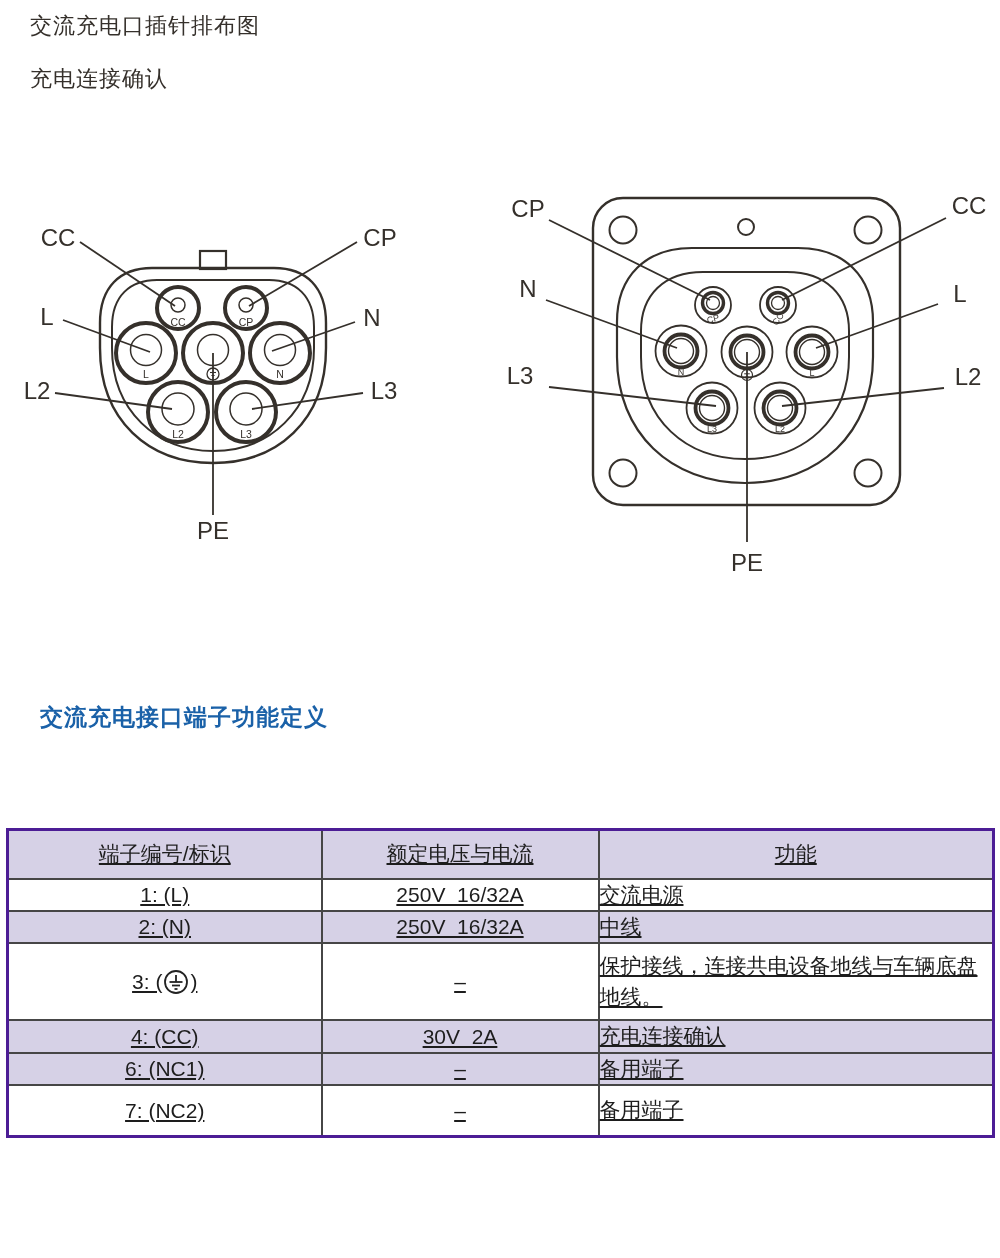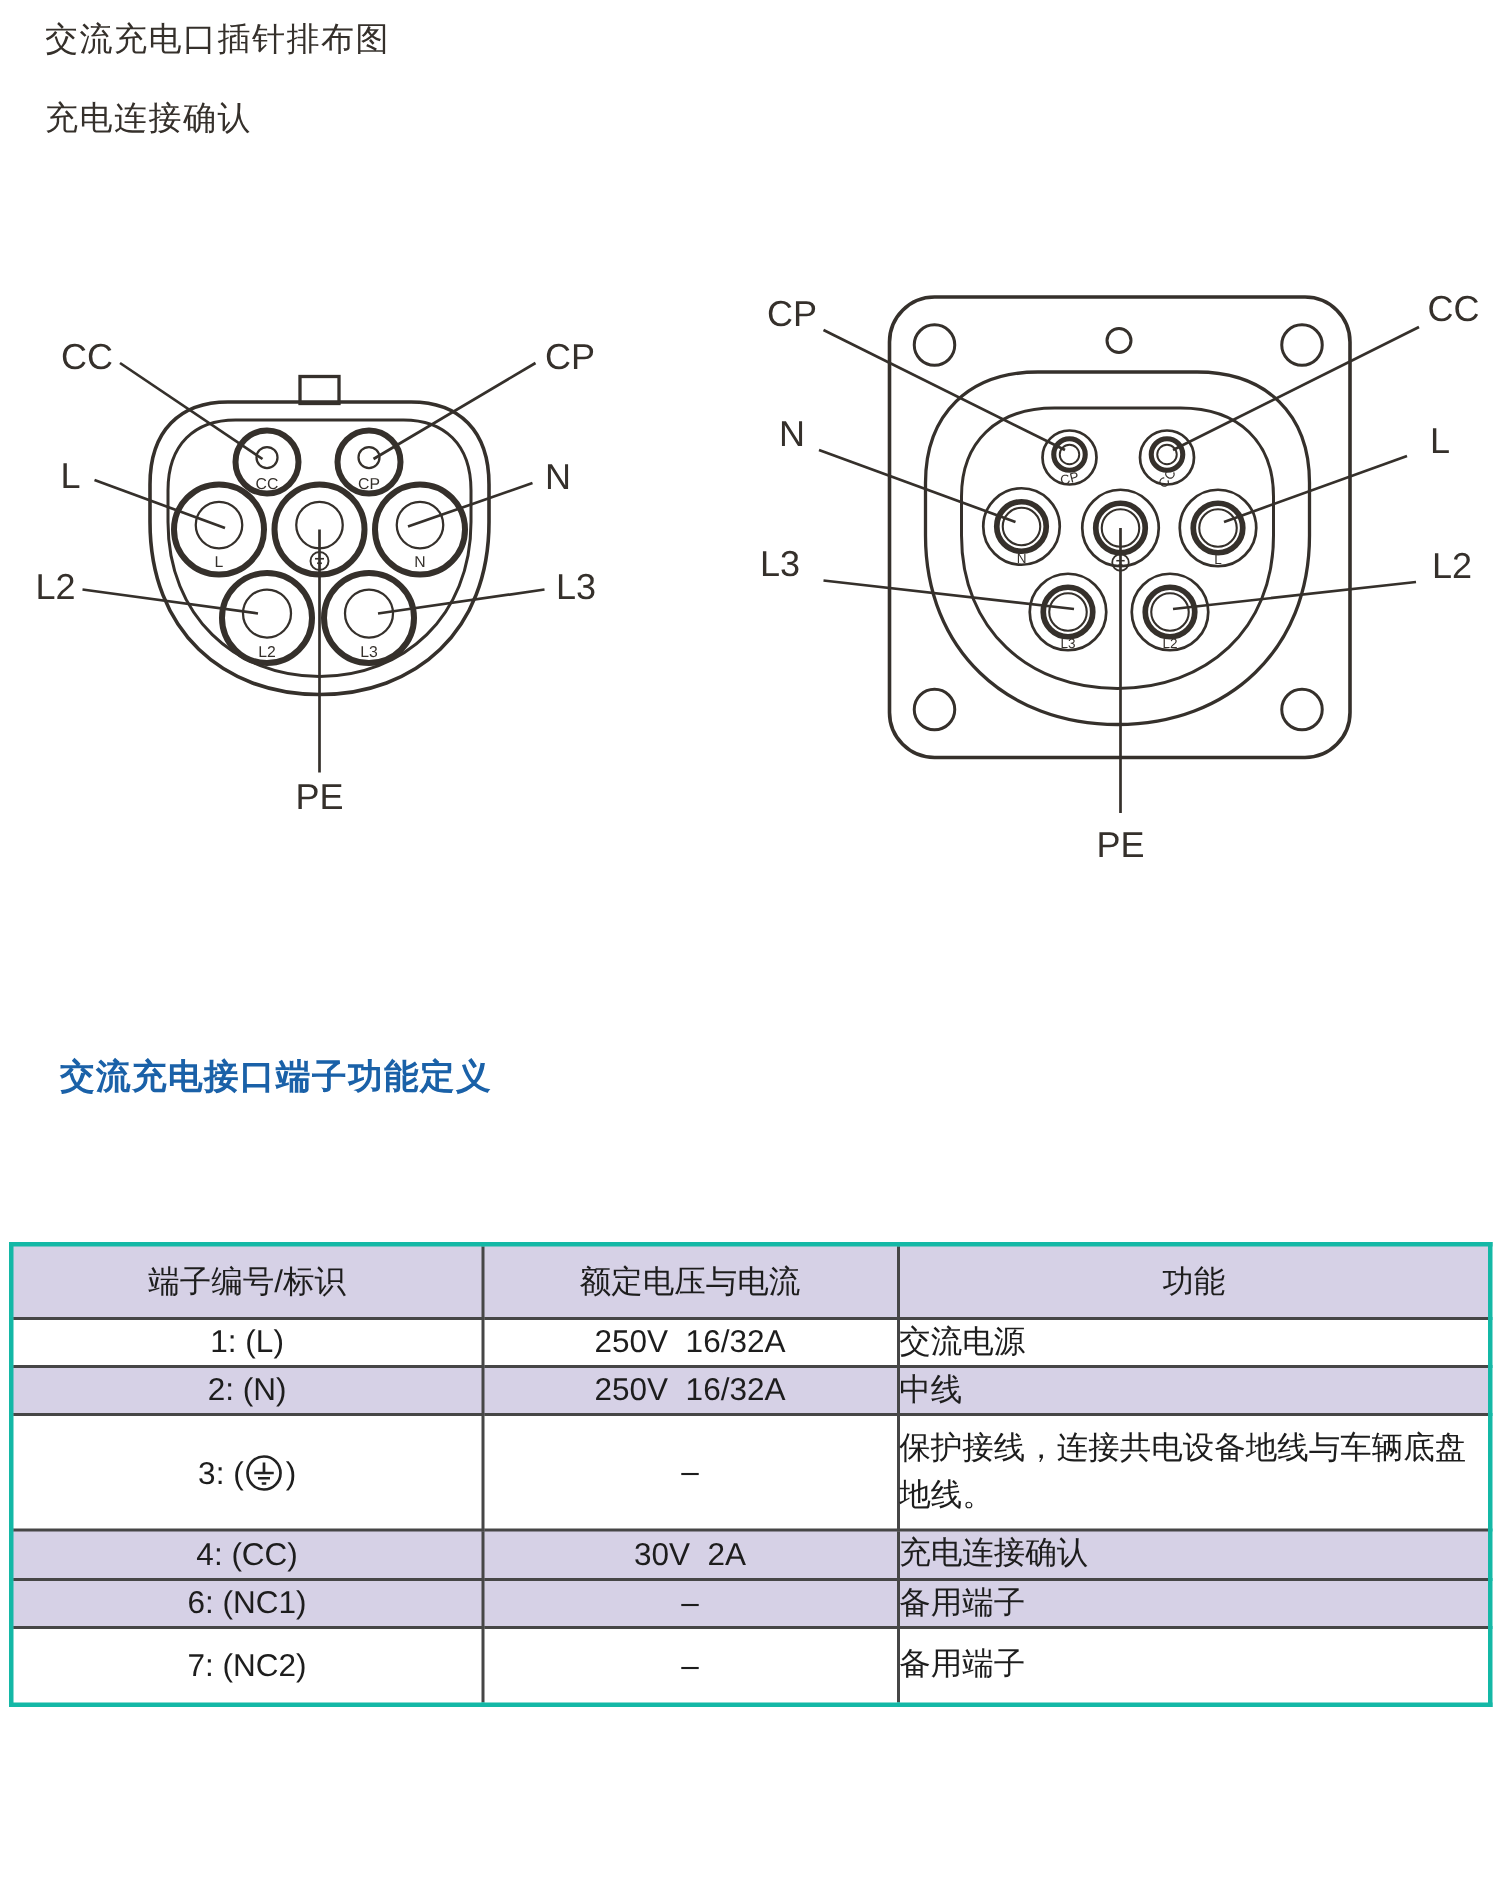--- a/index.html
+++ b/index.html
@@ -16,21 +16,21 @@
   #diagram-svg text{fill:#35302b;stroke:none;font-family:"Liberation Sans",sans-serif;}
   .lead{stroke-width:1.8;}
   .callout{font-size:24px;}
   .pinlabel{font-size:10.5px;}
   .pinlabel-sm{font-size:9px;}
   table.spec{
     position:absolute;left:6px;top:828px;width:986px;
     border-collapse:collapse;table-layout:fixed;
     font-size:21px;color:#1d1d1d;
   }
-  table.spec{border:3px solid #14b8a6;}
+  table.spec{border:3px solid #4c1d95;text-decoration:underline;}
   table.spec th,table.spec td{border:2px solid #464646;font-weight:normal;padding:0;}
   table.spec .shade{background:#d6d1e6;}
   col.c1{width:314px;}col.c2{width:277px;}col.c3{width:395px;}
   td.t,th.t{text-align:center;}
   td.r,th.r{text-align:center;white-space:pre;}
   td.f{text-align:left;padding:4px 10px 4px 7px;line-height:1.45;}
   th.f{text-align:center;margin-left:28px;}
   tr.hrow{height:49px;}
   tr.row{height:32px;}
   tr.tall{height:77px;}

